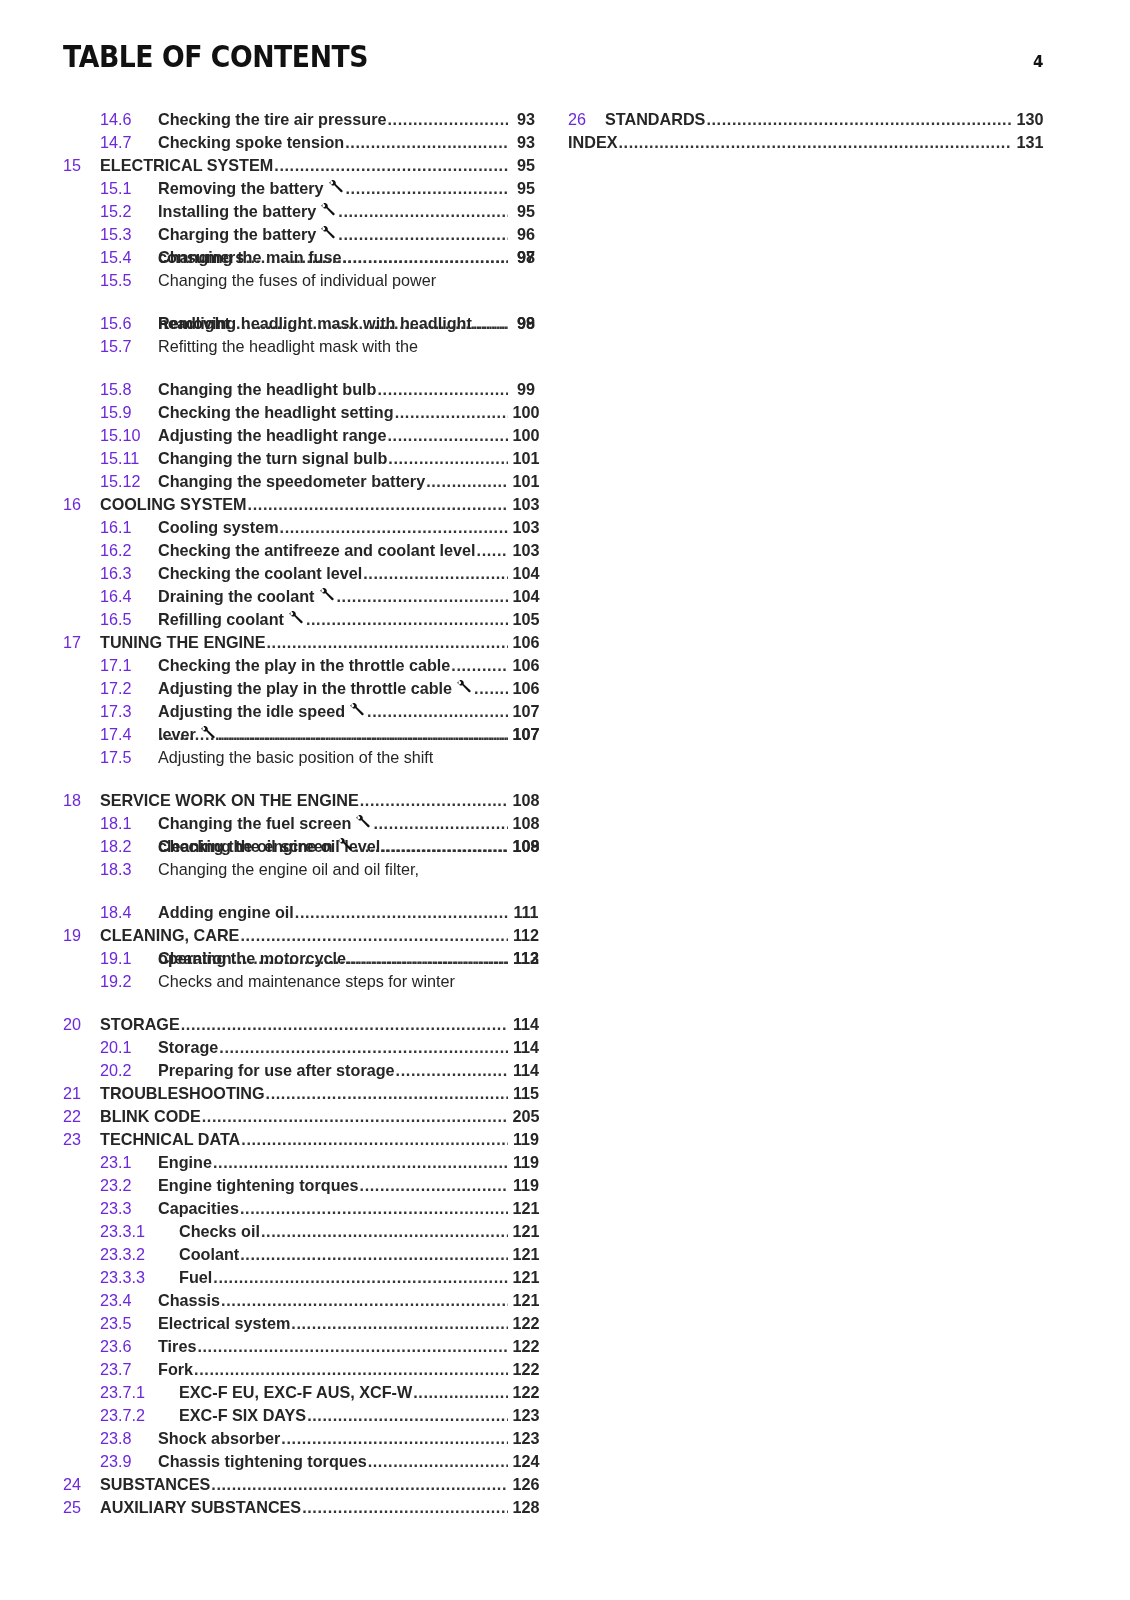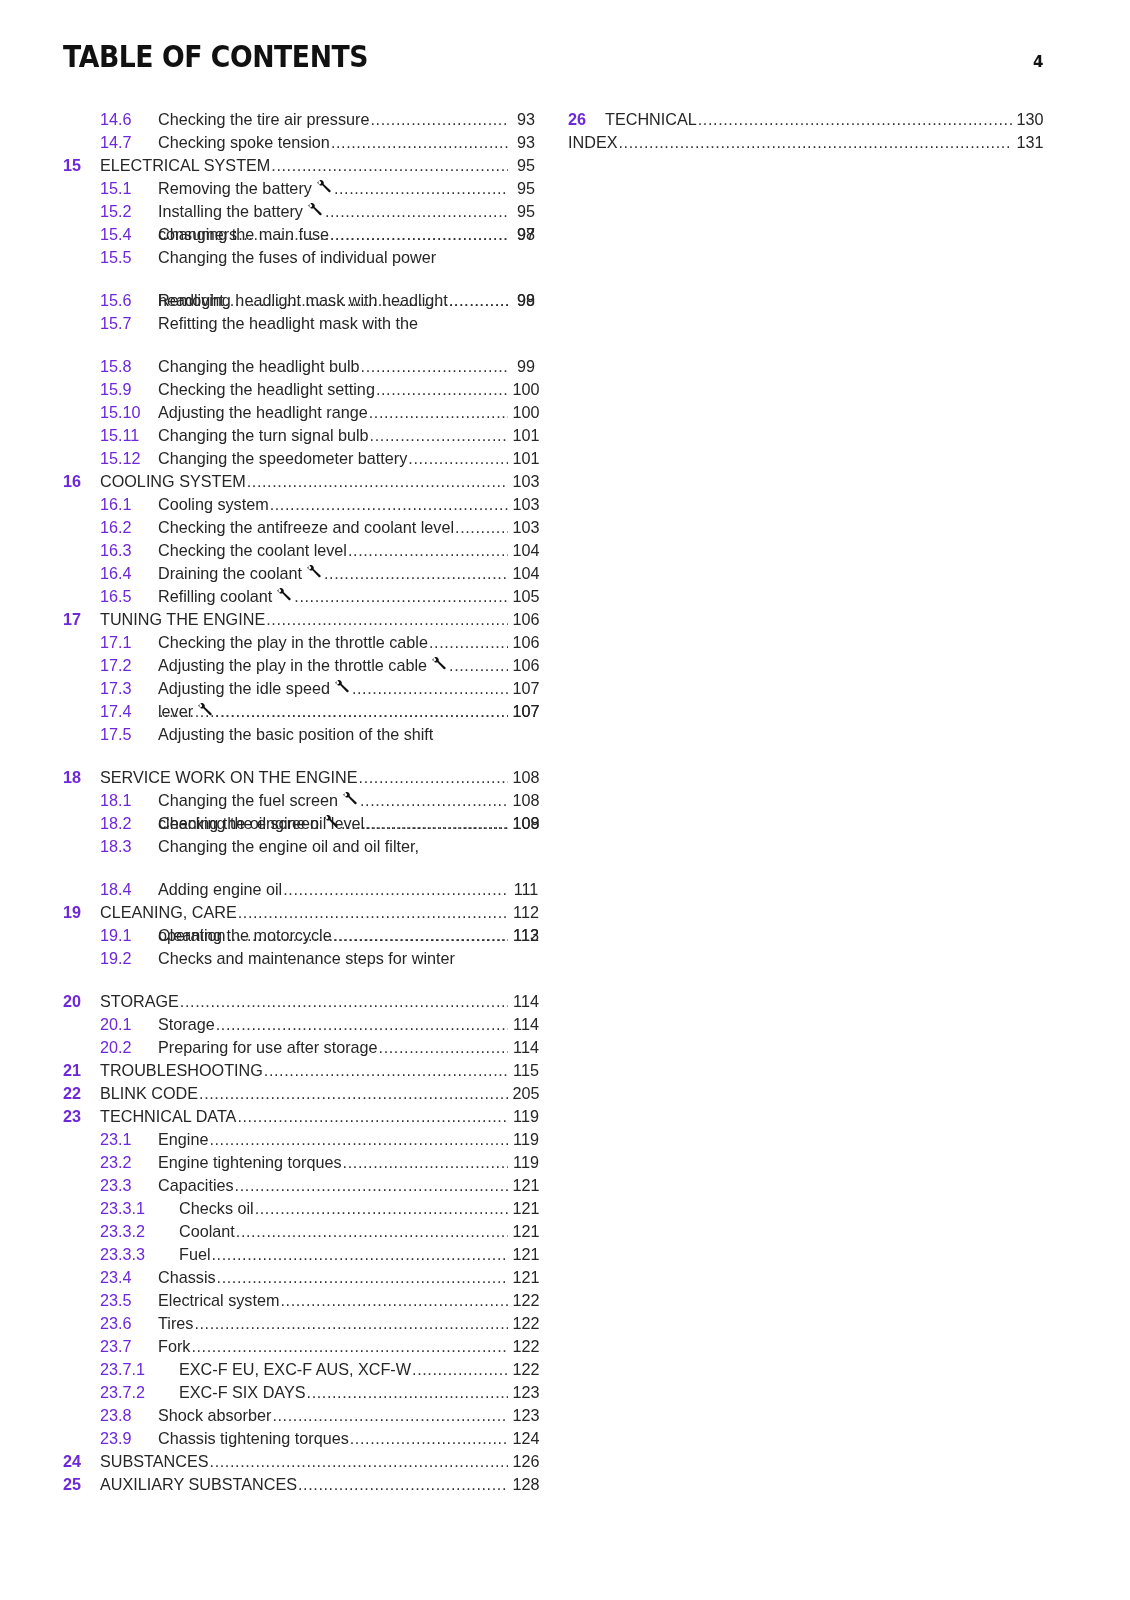--- a/index.html
+++ b/index.html
@@ -72,20 +72,21 @@
       white-space: nowrap;
     }
     .entry .line-final {
       position: absolute;
       left: 0;
       right: 0;
       bottom: 0;
       height: 23px;
       display: flex;
       align-items: baseline;
+      font-weight: bold;
     }
     .entry:not(.two-line) .line-final { top: 0; }
     .entry .label {
       flex: 0 0 auto;
       white-space: nowrap;
     }
     .entry .wrench {
       display: inline-block;
       width: 14px;
       height: 14px;
@@ -103,21 +104,21 @@
     .entry .dots::after {
       content: "......................................................................................................................................................................";
     }
     .entry .page {
       flex: 0 0 auto;
       min-width: 30px;
       text-align: center;
     }
 
     
-    .lvl1 .num { left: 0; font-weight: bold; }
+    .lvl1 .num { left: 0; }
     .lvl1 .text-wrap { left: 37px; }
     .lvl2 .num { left: 37px; }
     .lvl2 .text-wrap { left: 95px; }
     .lvl3 .num { left: 37px; }
     .lvl3 .text-wrap { left: 116px; }
     .lvl0 .text-wrap { left: 0; }
   </style>
 </head>
 <body>
 
@@ -180,20 +181,34 @@
         <span class="label">Installing the battery</span>
           <span class="wrench"><svg viewBox="0 0 16 16" width="14" height="14">
               <path fill="#111" d="M2.2 1.2c-.9 1.2-.8 3 .3 4.1 1 1 2.4 1.2 3.6.7l7.3 7.6c.5.5 1.3.5 1.8 0 .5-.5.5-1.3 0-1.8L7.6 4.6c.4-1.2.2-2.6-.8-3.6C5.7-.1 3.9-.2 2.7.6l2.1 2.1-.6 1.9-1.9.6L.2 3.1c0 0 2-1.9 2-1.9z"></path>
             </svg></span>
         <span class="dots"></span>
         <span class="page">95</span>
       </div>
     </div>
   </div>
     <div class="entry lvl2">
+    <span class="num">15.3</span>
+    <div class="text-wrap">
+
+      <div class="line-final">
+        <span class="label">Charging the battery</span>
+          <span class="wrench"><svg viewBox="0 0 16 16" width="14" height="14">
+              <path fill="#111" d="M2.2 1.2c-.9 1.2-.8 3 .3 4.1 1 1 2.4 1.2 3.6.7l7.3 7.6c.5.5 1.3.5 1.8 0 .5-.5.5-1.3 0-1.8L7.6 4.6c.4-1.2.2-2.6-.8-3.6C5.7-.1 3.9-.2 2.7.6l2.1 2.1-.6 1.9-1.9.6L.2 3.1c0 0 2-1.9 2-1.9z"></path>
+            </svg></span>
+        <span class="dots"></span>
+        <span class="page">96</span>
+      </div>
+    </div>
+  </div>
+    <div class="entry lvl2">
     <span class="num">15.4</span>
     <div class="text-wrap">
 
       <div class="line-final">
         <span class="label">Changing the main fuse</span>
         <span class="dots"></span>
         <span class="page">97</span>
       </div>
     </div>
   </div>
@@ -767,21 +782,21 @@
       </div>
     </div>
   </div>
   </div>
 <div class="toc-col right" id="toc-right">
     <div class="entry lvl1">
     <span class="num">26</span>
     <div class="text-wrap">
 
       <div class="line-final">
-        <span class="label">TECHNICAL</span>
+        <span class="label">STANDARDS</span>
         <span class="dots"></span>
         <span class="page">130</span>
       </div>
     </div>
   </div>
     <div class="entry lvl0">
     <span class="num"></span>
     <div class="text-wrap">
 
       <div class="line-final">

